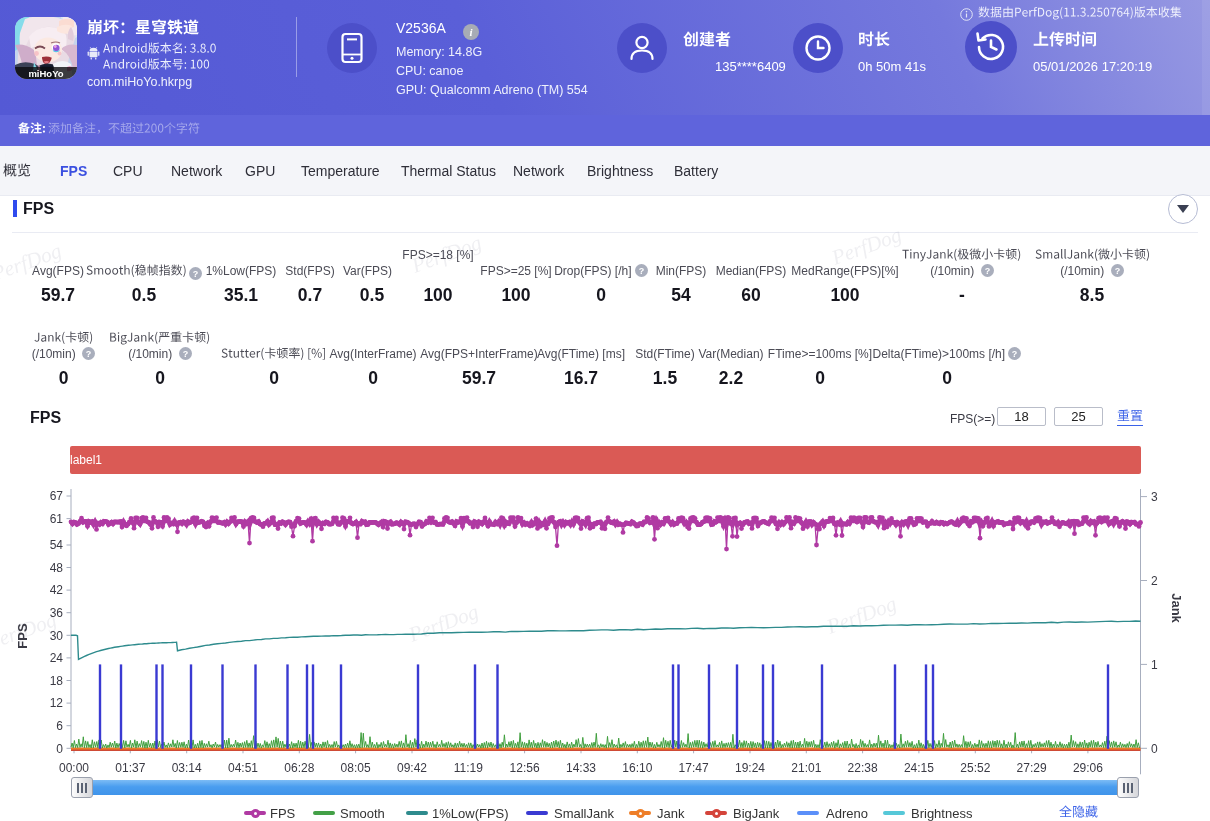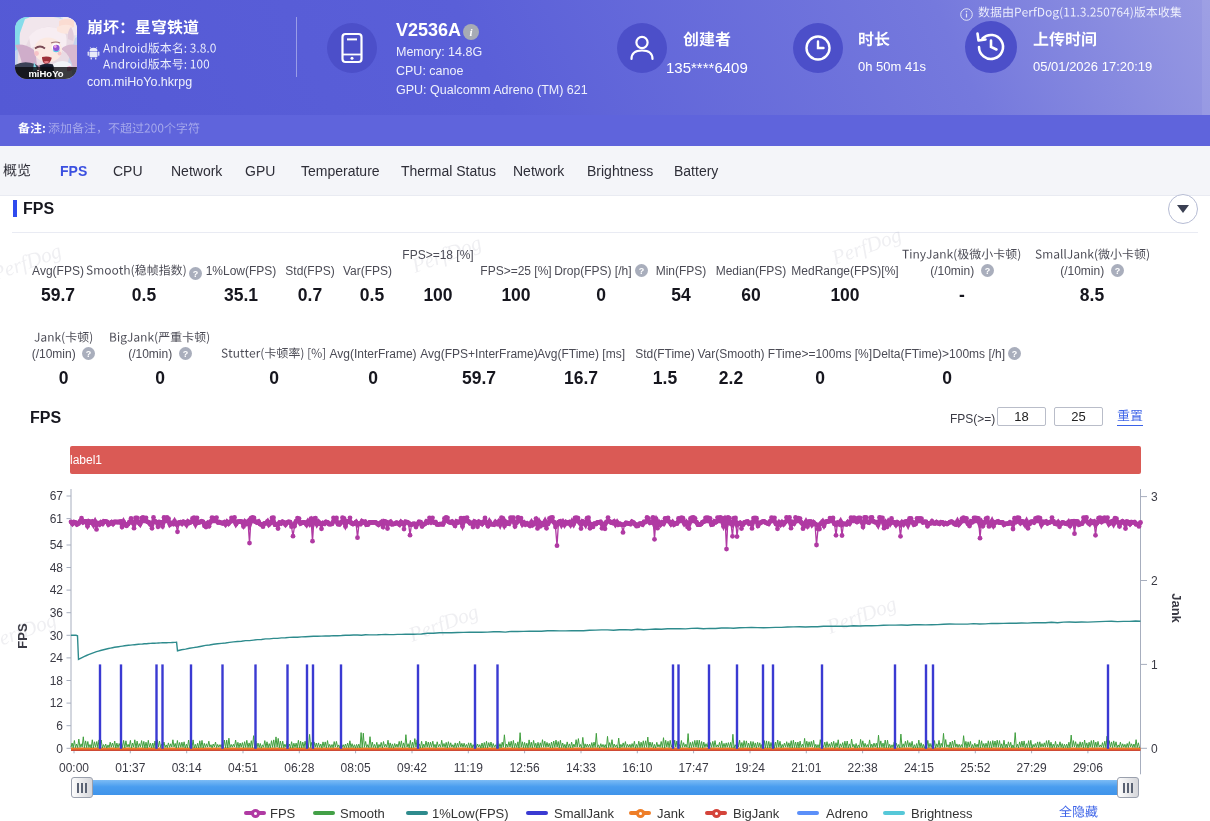--- a/index.html
+++ b/index.html
@@ -80,34 +80,34 @@
 <div class="abs sub" style="left:87px;top:75px">com.miHoYo.hkrpg</div>
 <div class="vsep" style="left:296px;top:17px;height:60px"></div>
 
 <svg class="abs" style="left:327px;top:23px" width="50" height="50" viewBox="0 0 50 50">
 <circle cx="25" cy="25" r="25" fill="#4c4fc9"></circle>
 <rect x="15.5" y="11" width="19" height="28" rx="3" fill="none" stroke="#fff" stroke-width="2.2"></rect>
 <line x1="20" y1="16.4" x2="30" y2="16.4" stroke="#fff" stroke-width="2"></line>
 <line x1="16" y1="31.5" x2="34" y2="31.5" stroke="#fff" stroke-width="1.8"></line>
 <circle cx="25" cy="35.2" r="1.5" fill="#fff"></circle>
   </svg>
-<div class="abs whit" style="left:396px;top:20px;font-size:18px;font-weight:bold">V2536A</div>
+<div class="abs whit" style="left:396px;top:20px;font-size:14px;font-weight:normal">V2536A</div>
 <svg class="abs" style="left:463px;top:24px" width="16" height="16" viewBox="0 0 16 16">
 <circle cx="8" cy="8" r="8" fill="#a7abb5"></circle>
 <text x="8" y="12" text-anchor="middle" font-family="Liberation Serif" font-size="11" font-style="italic" font-weight="bold" fill="#fff">i</text>
   </svg>
 <div class="abs sub" style="left:396px;top:45px">Memory: 14.8G</div>
 <div class="abs sub" style="left:396px;top:64px">CPU: canoe</div>
-<div class="abs sub" style="left:396px;top:83px">GPU: Qualcomm Adreno (TM) 621</div>
+<div class="abs sub" style="left:396px;top:83px">GPU: Qualcomm Adreno (TM) 554</div>
 <svg class="abs" style="left:617px;top:23px" width="50" height="50" viewBox="0 0 50 50">
 <circle cx="25" cy="25" r="25" fill="#4c4fc9"></circle>
 <circle cx="25" cy="19.5" r="5.6" fill="none" stroke="#fff" stroke-width="2.2"></circle>
 <path d="M14.5 36 Q14.5 27.5 25 27.5 Q35.5 27.5 35.5 36" fill="none" stroke="#fff" stroke-width="2.2" stroke-linecap="round"></path>
   </svg>
-<div class="abs whit" style="left:666px;top:59px;font-size:15px">135****6409</div>
+<div class="abs whit" style="left:715px;top:59px;font-size:13px">135****6409</div>
 <svg class="abs" style="left:793px;top:23px" width="50" height="50" viewBox="0 0 50 50">
 <circle cx="25" cy="25" r="25" fill="#4c4fc9"></circle>
 <circle cx="25" cy="25" r="11.5" fill="none" stroke="#fff" stroke-width="2.4"></circle>
 <path d="M25 18.5 L25 25 L30.5 25" fill="none" stroke="#fff" stroke-width="2.4" stroke-linecap="round"></path>
   </svg>
 <div class="abs whit" style="left:858px;top:59px;font-size:13px">0h 50m 41s</div>
 <svg class="abs" style="left:965px;top:21px" width="52" height="52" viewBox="0 0 52 52">
 <circle cx="26" cy="26" r="26" fill="#4c4fc9"></circle>
 <path d="M17.5 17.5 A12 12 0 1 1 14 26" fill="none" stroke="#fff" stroke-width="2.6" stroke-linecap="round"></path>
 <path d="M12.5 12.5 L13.5 19.5 L20.5 18.5" fill="none" stroke="#fff" stroke-width="2.6" stroke-linecap="round" stroke-linejoin="round"></path>
@@ -202,21 +202,21 @@
   </svg>
 <div class="sval" style="left:194.0px;top:368px;width:160px">0</div>
 <div class="slab" style="left:273.0px;top:347px;width:200px">Avg(InterFrame)</div>
 <div class="sval" style="left:293.0px;top:368px;width:160px">0</div>
 <div class="slab" style="left:379.0px;top:347px;width:200px">Avg(FPS+InterFrame)</div>
 <div class="sval" style="left:399.0px;top:368px;width:160px">59.7</div>
 <div class="slab" style="left:481.0px;top:347px;width:200px">Avg(FTime) [ms]</div>
 <div class="sval" style="left:501.0px;top:368px;width:160px">16.7</div>
 <div class="slab" style="left:565.0px;top:347px;width:200px">Std(FTime)</div>
 <div class="sval" style="left:585.0px;top:368px;width:160px">1.5</div>
-<div class="slab" style="left:631.0px;top:347px;width:200px">Var(Smooth)</div>
+<div class="slab" style="left:631.0px;top:347px;width:200px">Var(Median)</div>
 <div class="sval" style="left:651.0px;top:368px;width:160px">2.2</div>
 <div class="slab" style="left:720.0px;top:347px;width:200px">FTime&gt;=100ms [%]</div>
 <div class="sval" style="left:740.0px;top:368px;width:160px">0</div>
 <div class="slab" style="left:847.0px;top:347px;width:200px">Delta(FTime)&gt;100ms [/h]&nbsp;<span class="q" style=""><svg width="13" height="13" viewBox="0 0 13 13">
         <circle cx="6.5" cy="6.5" r="6.5" fill="#a9aebc"></circle>
         <text x="6.5" y="9.6" text-anchor="middle" font-family="Liberation Sans" font-size="9" font-weight="bold" fill="#fff">?</text>
       </svg></span></div>
 <div class="sval" style="left:867.0px;top:368px;width:160px">0</div>
 <div class="abs" style="left:30px;top:409px;font-size:16px;font-weight:bold;color:#16161e">FPS</div>
 <div class="abs" style="left:950px;top:412px;font-size:12px;color:#3a3a44">FPS(&gt;=)</div>

